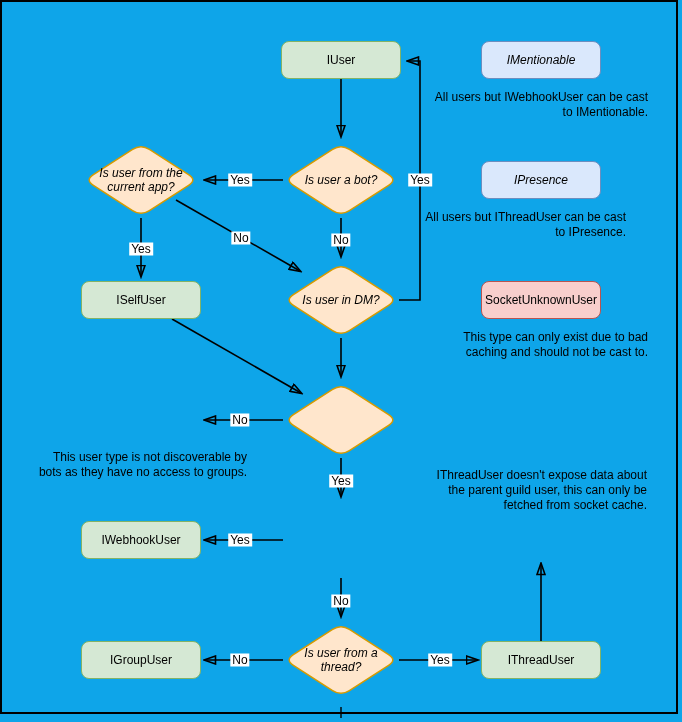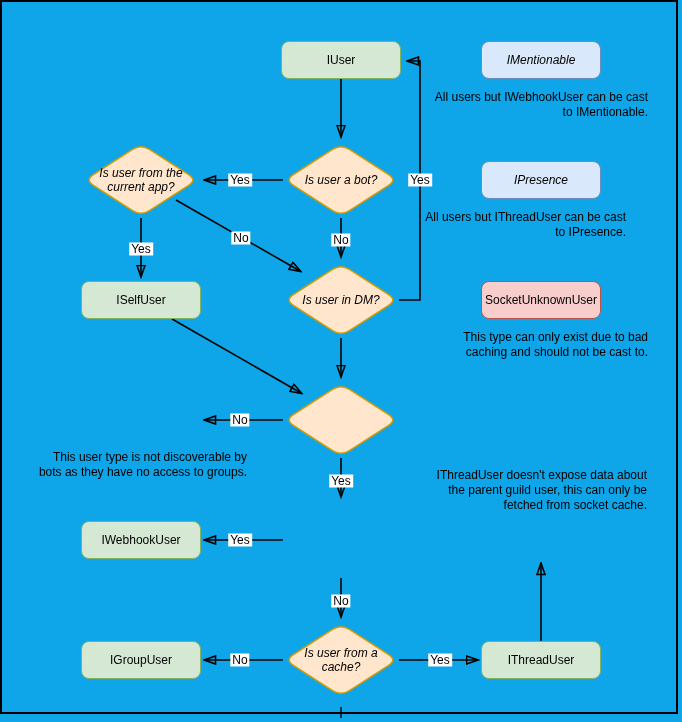--- a/index.html
+++ b/index.html
@@ -113,21 +113,21 @@
   </div>
   <div class="node diamond" style="left:283px;top:382px">
     <svg viewBox="0 0 116 76">
         <path class="dpath" d="M66.4,7.4 L105.6,32.6 Q114,38 105.6,43.4 L66.4,68.6 Q58,74 49.6,68.6 L10.4,43.4 Q2,38 10.4,32.6 L49.6,7.4 Q58,2 66.4,7.4 Z"></path>
       </svg>
   </div>
   <div class="node diamond" style="left:283px;top:622px">
     <svg viewBox="0 0 116 76">
         <path class="dpath" d="M66.4,7.4 L105.6,32.6 Q114,38 105.6,43.4 L66.4,68.6 Q58,74 49.6,68.6 L10.4,43.4 Q2,38 10.4,32.6 L49.6,7.4 Q58,2 66.4,7.4 Z"></path>
       </svg>
-    <span class="node-text">Is user from a cache?</span>
+    <span class="node-text">Is user from a thread?</span>
   </div>
 
   <div class="edge-label" style="left:240px;top:180px">Yes</div>
   <div class="edge-label" style="left:341px;top:240px">No</div>
   <div class="edge-label" style="left:141px;top:249px">Yes</div>
   <div class="edge-label" style="left:241px;top:238px">No</div>
   <div class="edge-label" style="left:420px;top:180px">Yes</div>
   <div class="edge-label" style="left:240px;top:420px">No</div>
   <div class="edge-label" style="left:341px;top:481px">Yes</div>
   <div class="edge-label" style="left:240px;top:540px">Yes</div>

